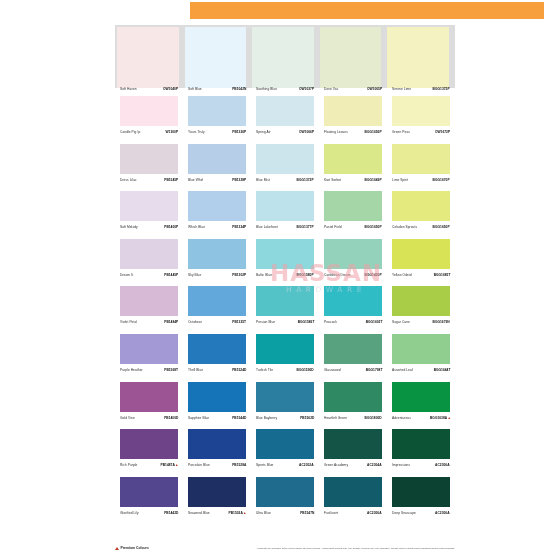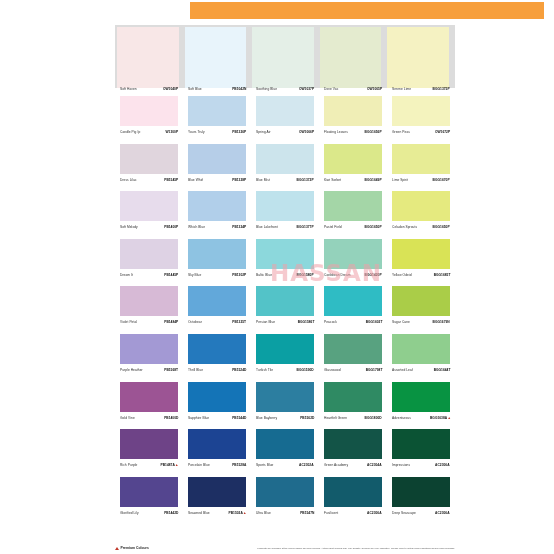--- a/index.html
+++ b/index.html
@@ -586,20 +586,21 @@
             <div class="label">
               <span class="cname">Deep Seascape</span>
               <span class="ccode">AC2306A</span>
             </div>
           </div>
         </div>
       </div>
 
     <div class="watermark">
       <div class="wm-main">HASSAN</div>
+      <div class="wm-sub">HARDWARE</div>
     </div>
 
     <div class="footer">
       <div class="footer-prem">
         <span class="tri"></span>
         <span class="footer-prem-text">Premium Colours</span>
       </div>
       <div class="footer-note">Products are available at the colour shade fan deck colours. Actual paint colours may vary slightly. Colours are only indicative. Please refer to actual colour swatches before final purchase.</div>
     </div>
 

